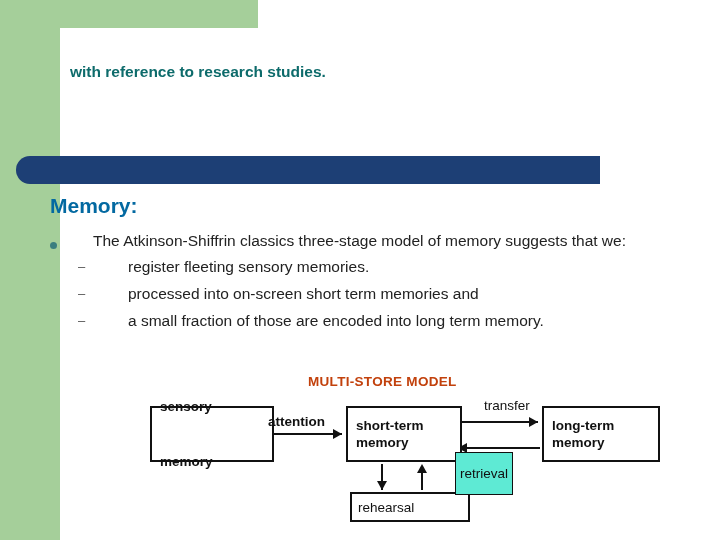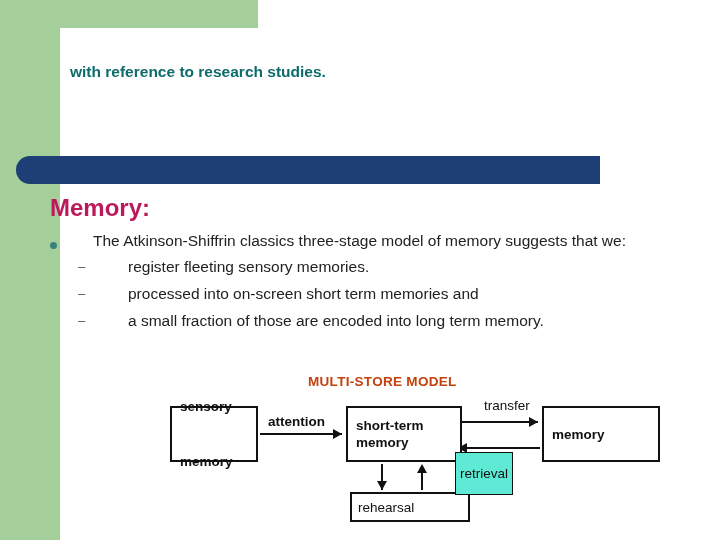--- a/index.html
+++ b/index.html
@@ -77,22 +77,22 @@
     top: 156px;
     width: 560px;
     height: 28px;
     background: #1d3f75;
   }
   
   .memory-heading {
     position: absolute;
     left: 50px;
     top: 194px;
-    color: #be185d;
-    font-size: 24px;
+    color: #0369a1;
+    font-size: 21px;
     font-weight: bold;
   }
   
   .bullet-row {
     position: absolute;
     left: 50px;
     top: 230px;
     width: 640px;
   }
   .bullet-dot {
@@ -152,21 +152,21 @@
     font-weight: bold;
     font-size: 13.5px;
     color: #111111;
     display: flex;
     flex-direction: column;
     justify-content: center;
     padding-left: 8px;
     box-sizing: border-box;
     line-height: 17px;
   }
-  .box-sensory { left: 20px;   top: 34px; width: 88px; height: 56px; gap: 38px; }
+  .box-sensory { left: 0;   top: 34px; width: 124px; height: 56px; gap: 38px; }
   .box-stm     { left: 196px; top: 34px; width: 116px; height: 56px; }
   .box-ltm     { left: 392px; top: 34px; width: 118px; height: 56px; }
   .box-rehearsal {
     left: 200px; top: 120px; width: 120px; height: 30px;
     font-weight: normal; font-size: 13.5px; padding-left: 6px;
     justify-content: center;
   }
   .lbl {
     position: absolute;
     font-size: 13.5px;
@@ -245,20 +245,21 @@
       <span>sensory</span>
       <span>memory</span>
     </div>
 
     <div class="box box-stm">
       <span>short-term</span>
       <span>memory</span>
     </div>
 
     <div class="box box-ltm">
+      <span>long-term</span>
       <span>memory</span>
     </div>
 
     <div class="box box-rehearsal">
       <span>rehearsal</span>
     </div>
 
     <div class="lbl lbl-attention">attention</div>
     <div class="lbl lbl-transfer">transfer</div>
     <div class="lbl lbl-retrieval">retrieval</div>

